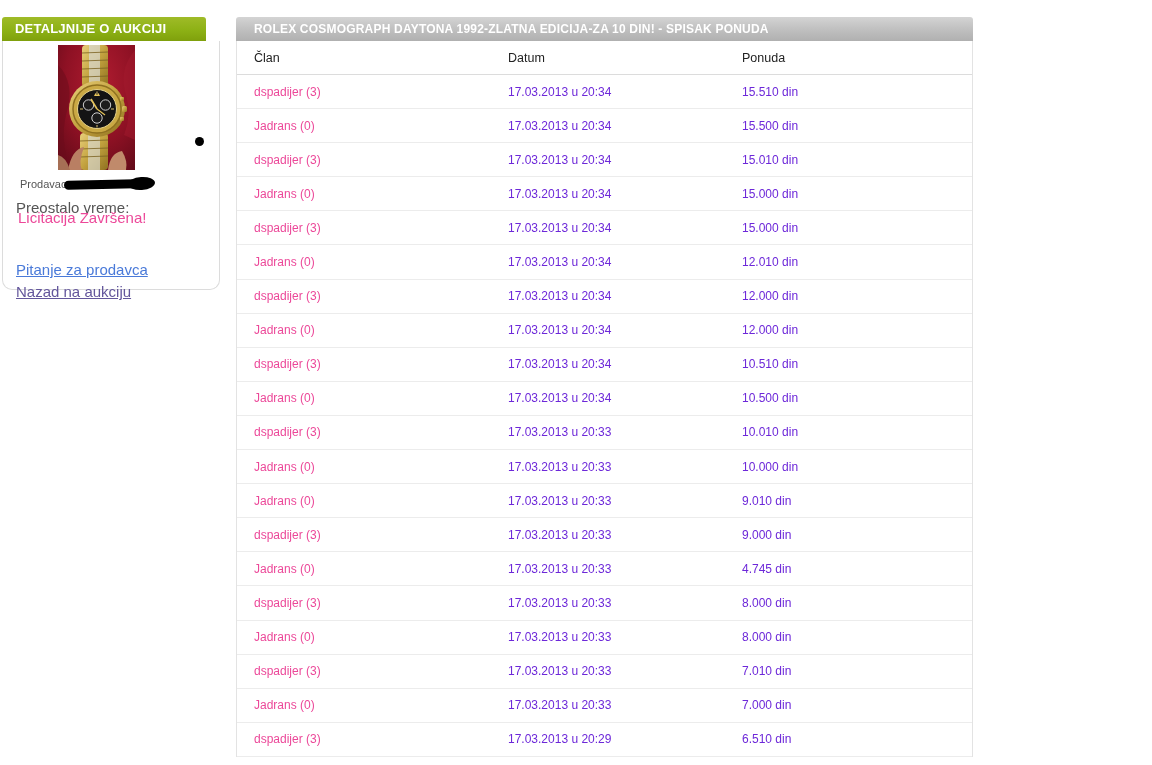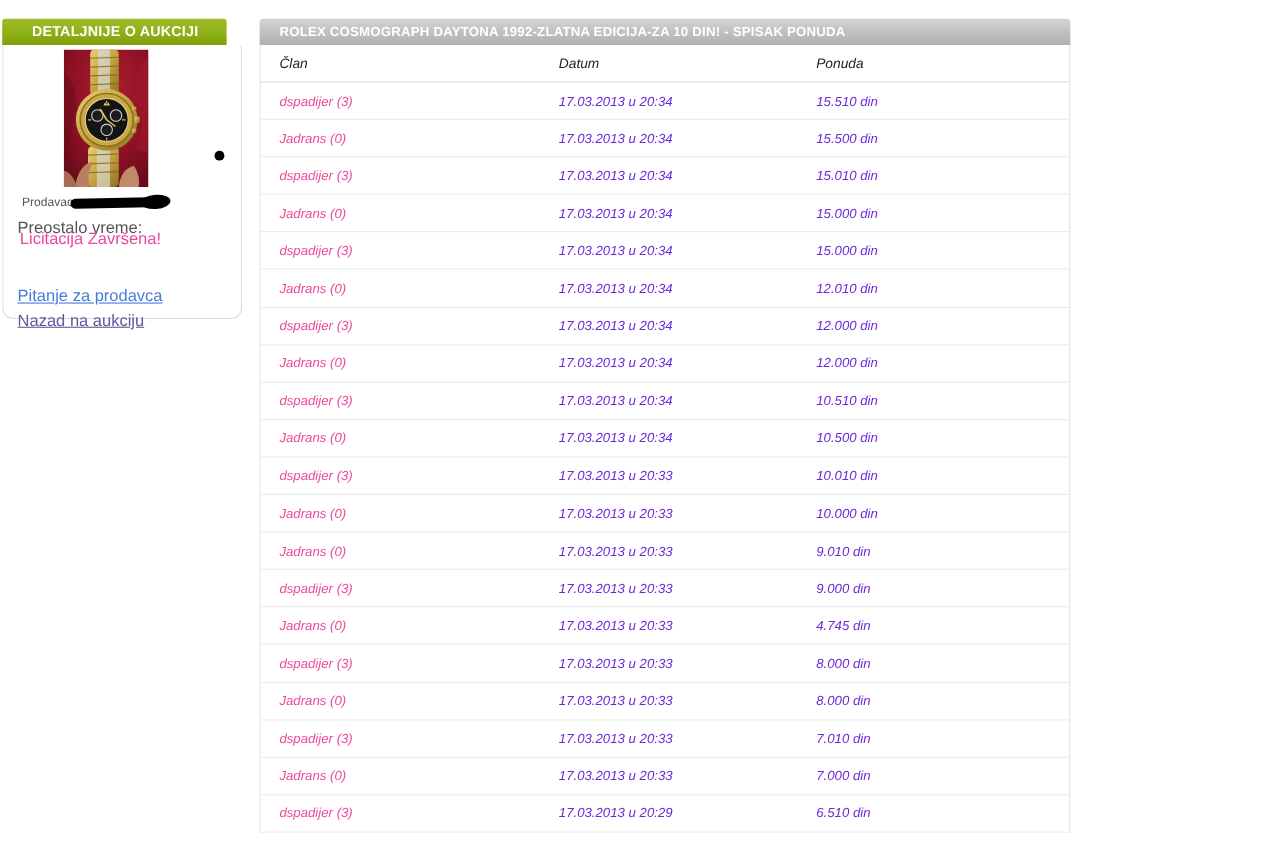--- a/index.html
+++ b/index.html
@@ -5,21 +5,21 @@
   * { margin:0; padding:0; box-sizing:border-box; }
   html,body { width:1152px; height:765px; background:#ffffff; overflow:hidden; }
   body { font-family:"Liberation Sans","DejaVu Sans",sans-serif; position:relative; color:#333; }
 
   
   .sidebar-header{
     position:absolute; left:2px; top:17px; width:204px; height:24px;
     background:linear-gradient(180deg,#9fbb28 0%,#8db115 55%,#7fa00c 100%);
     border-radius:3px 3px 0 0;
     color:#fff; font-size:13px; font-weight:bold; letter-spacing:.2px;
-    line-height:24px; padding-left:27px;
+    line-height:24px; padding-left:13px;
   }
   .sidebar-panel{
     position:absolute; left:2px; top:41px; width:218px; height:249px;
     background:#fff; border:1px solid #dcdcdc; border-top:none;
     border-radius:0 0 10px 10px;
   }
   .auction-photo{ position:absolute; left:58px; top:45px; width:77px; height:125px; }
   .redaction-dot{
     position:absolute; left:195px; top:137px; width:9px; height:9px;
     background:#000; border-radius:50%;
@@ -46,21 +46,21 @@
     border-radius:3px 3px 0 0;
     color:#fff; font-size:12px; font-weight:bold; letter-spacing:.2px;
     line-height:24px; padding-left:18px; white-space:nowrap; overflow:hidden;
   }
   .bid-table{
     position:absolute; left:236px; top:41px; width:737px;
     background:#fff; border-left:1px solid #e3e3e3; border-right:1px solid #e3e3e3;
   }
   .t-row{
     display:grid; grid-template-columns:271px 234px 1fr;
-    align-items:center; font-size:12px;font-style:italic;
+    align-items:center; font-size:12px;
   }
   .t-row > :first-child{ padding-left:17px; }
   .t-head{ height:34px; border-bottom:1px solid #dcdcdc; color:#222; font-size:12.5px; }
   .t-body-row{ height:34.1px; border-bottom:1px solid #ececec; }
   .member-link{ color:#ec4899; cursor:pointer; text-decoration:none;text-align:center; }
   .cell-date, .cell-amount{ color:#6d28d9; }
 </style>
 </head>
 <body>
 

